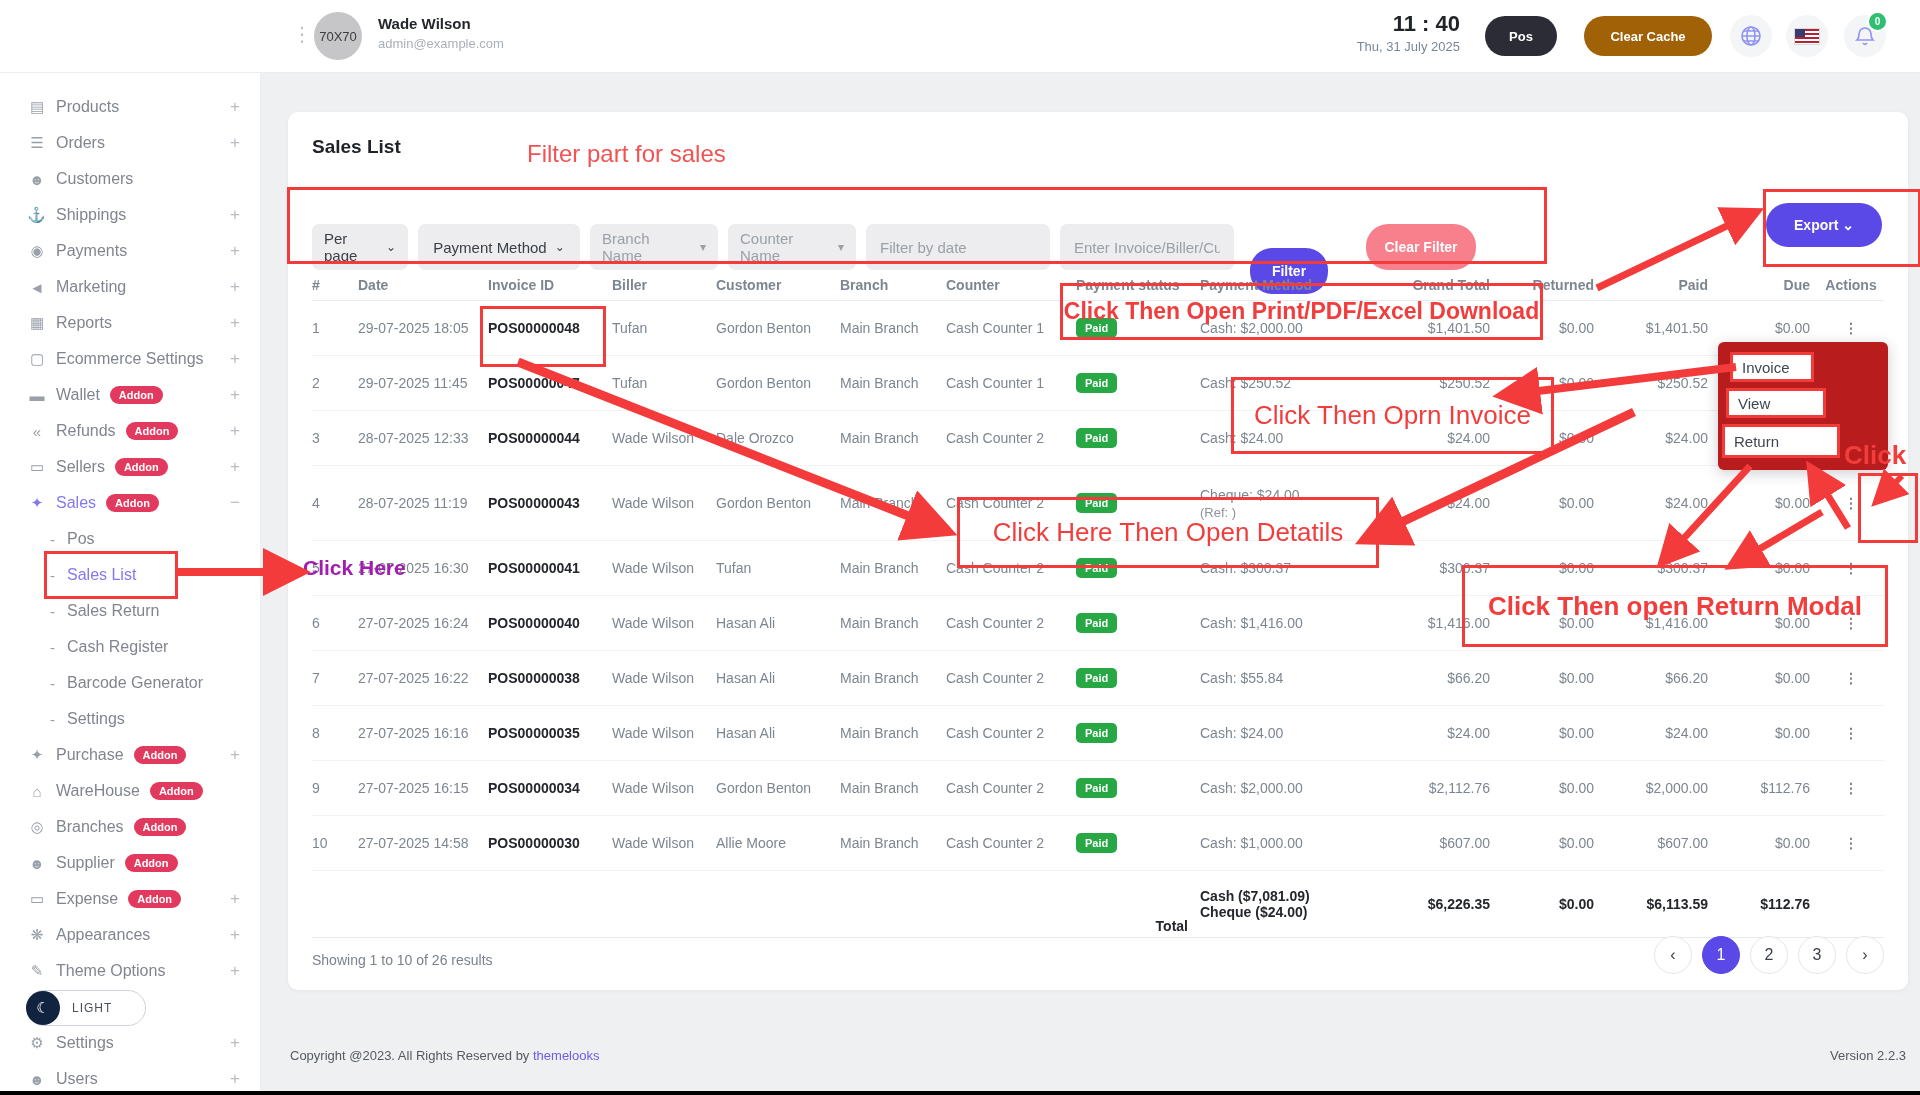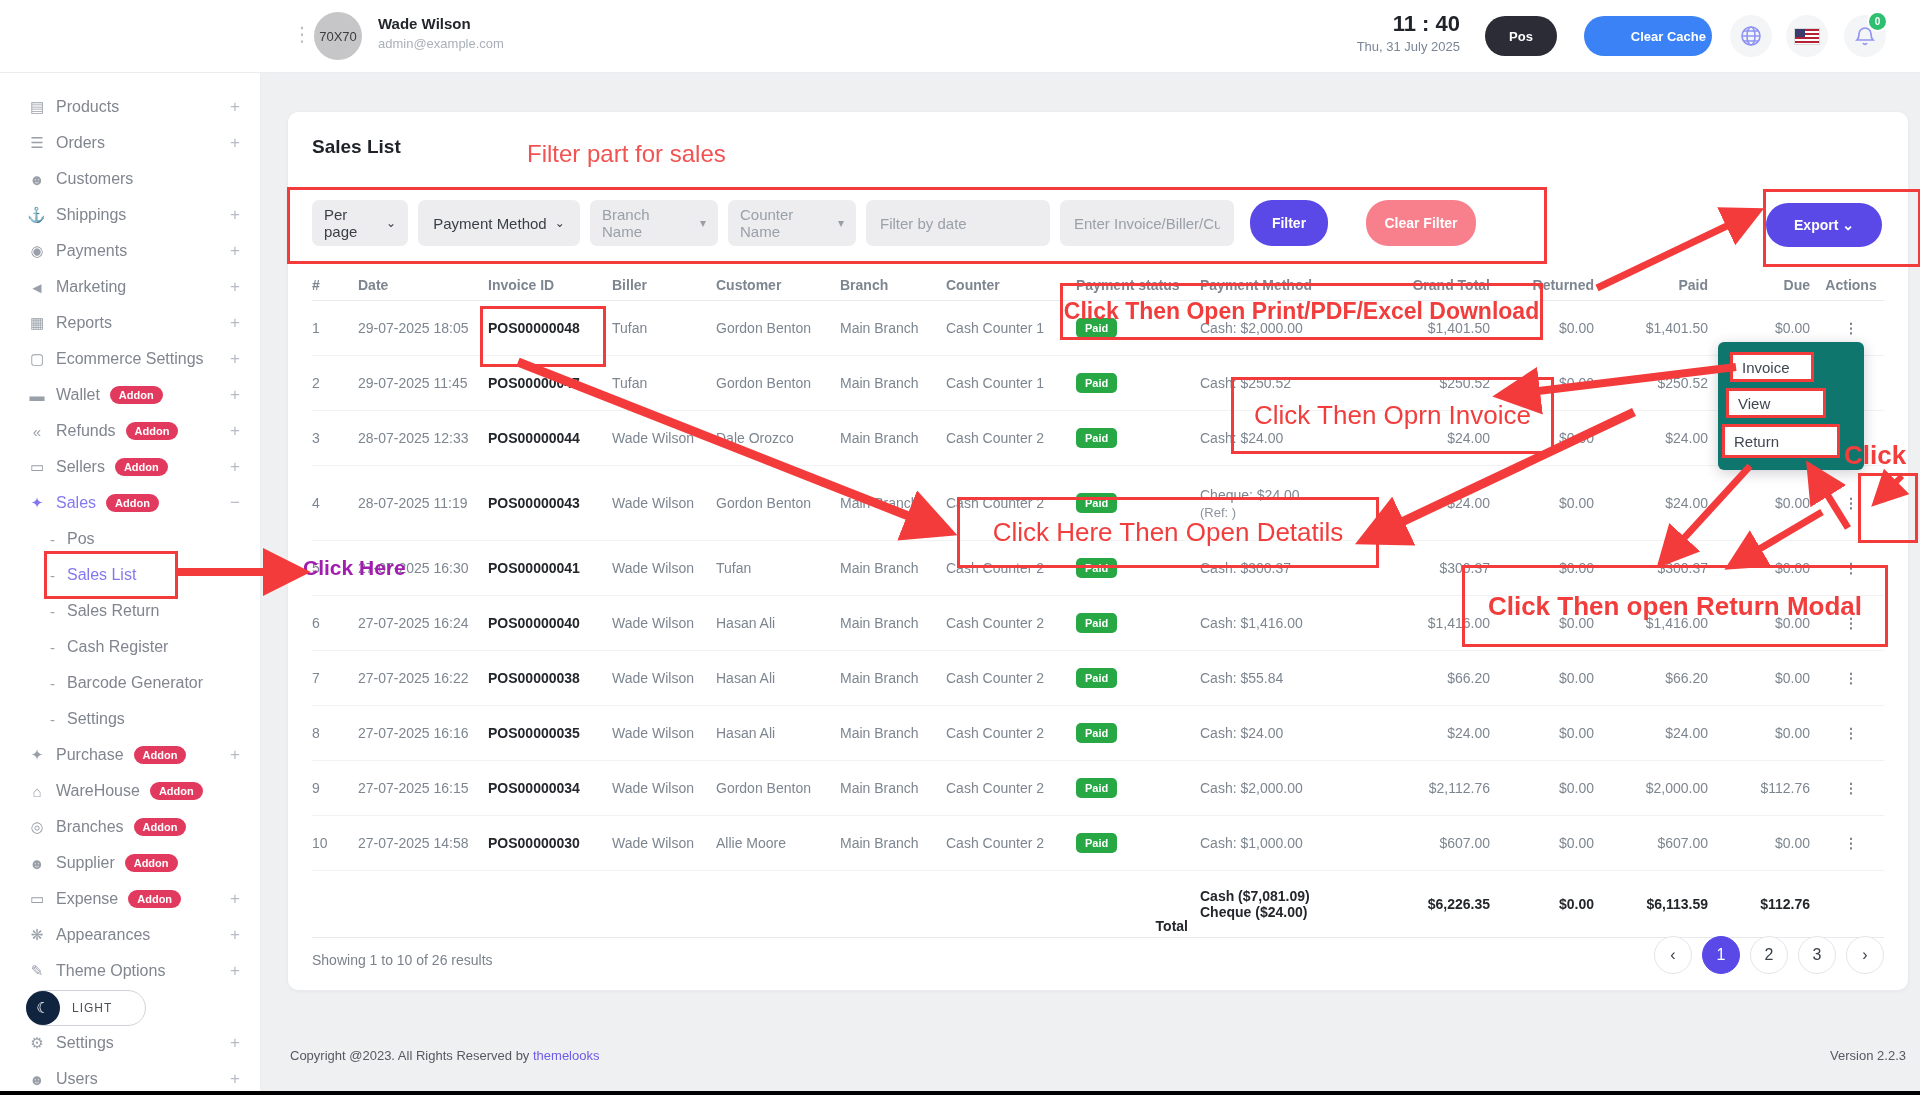--- a/index.html
+++ b/index.html
@@ -21,21 +21,21 @@
   .avatar{position:absolute;left:314px;top:12px;width:48px;height:48px;border-radius:50%;background:#c6c6c8;
           display:flex;align-items:center;justify-content:center;font-size:13px;color:#3c3c3e;}
   .who{position:absolute;left:378px;top:15px;}
   .who .nm{font-weight:bold;font-size:15px;color:#23262b;}
   .who .em{font-size:13px;color:#aab0b8;margin-top:4px;}
   .timebox{position:absolute;right:460px;top:11px;text-align:right;}
   .timebox .tm{font-weight:bold;font-size:22px;color:#20242a;}
   .timebox .dt{font-size:13px;color:#7a8698;margin-top:2px;}
   .pill{border:none;border-radius:22px;color:#fff;font-weight:bold;font-family:inherit;cursor:pointer;}
   .pos-btn{position:absolute;right:363px;top:16px;width:72px;height:40px;background:#2c2c36;font-size:13px;}
-  .cache-btn{position:absolute;right:208px;top:16px;width:128px;height:40px;background:#3b82f6;font-size:13px;text-align:right;}
+  .cache-btn{position:absolute;right:208px;top:16px;width:128px;height:40px;background:#a16207;font-size:13px;}
   .hicon{position:absolute;top:15px;width:42px;height:42px;border-radius:50%;background:#f4f5f7;
          display:flex;align-items:center;justify-content:center;cursor:pointer;}
   .globe-i{right:148px;} .flag-i{right:92px;} .bell-i{right:34px;}
   .flag{width:24px;height:15px;background:repeating-linear-gradient(#b22234 0 2px,#fff 2px 4px);position:relative;border:1px solid #d8dade;}
   .flag::after{content:"";position:absolute;left:0;top:0;width:10px;height:8px;background:#3c3b6e;}
   .badge0{position:absolute;top:-4px;right:-2px;width:17px;height:17px;border-radius:50%;background:#2fbf71;color:#fff;
           font-size:10px;font-weight:bold;display:flex;align-items:center;justify-content:center;border:2px solid #fff;}
   
   .sidebar{position:absolute;top:72px;left:0;width:260px;bottom:0;background:#fff;border-right:1px solid #ebedf0;z-index:5;}
   .sb-item{position:absolute;left:0;width:260px;height:34px;display:flex;align-items:center;cursor:pointer;}
@@ -58,21 +58,21 @@
         box-shadow:0 1px 4px rgba(40,40,60,.05);}
   .pg-title{position:absolute;left:24px;top:24px;font-size:19px;font-weight:bold;color:#1f2329;}
   .filter-row{position:absolute;left:24px;top:88px;display:flex;gap:10px;align-items:center;}
   .chip{height:46px;border-radius:7px;background:#ededf0;display:flex;align-items:center;justify-content:center;
         gap:8px;font-size:15px;cursor:pointer;padding:0 12px;box-sizing:border-box;}
   .chip.dark{color:#3a3f46;} .chip.muted{color:#9aa0a8;}
   .chip .chev{font-size:12px;}
   .chip-input{height:46px;border-radius:7px;background:#ededf0;border:none;font-family:inherit;font-size:15px;
         color:#3a3f46;padding:4px 14px;box-sizing:border-box;}
   .chip-input::placeholder{color:#9aa0a8;}
-  .filter-btn{width:78px;height:46px;background:#5a49e6;font-size:14px;margin-left:6px;}
+  .filter-btn{width:78px;height:46px;background:#5a49e6;font-size:14px;margin-left:6px;margin-top:48px;}
   .clearf-btn{width:110px;height:46px;background:#f8808d;font-size:14px;margin-left:28px;}
   .export-btn{position:absolute;right:26px;top:91px;width:116px;height:44px;background:#5a49e6;font-size:14px;}
   
   .tbl{position:absolute;left:24px;top:158px;width:1572px;}
   .t-row{display:grid;grid-template-columns:34px 118px 112px 92px 112px 94px 118px 112px 178px 100px 92px 102px 90px 58px;
          column-gap:12px;align-items:center;border-bottom:1px solid #f1f2f4;}
   .t-head{height:30px;border-bottom:1px solid #e8eaee;}
   .t-head .c{font-weight:bold;font-size:14px;color:#23262b;}
   .t-row .c{font-size:14px;color:#7d8690;}
   .t-row .c.right{text-align:right;} .t-row .c.center{text-align:center;}
@@ -92,21 +92,21 @@
   .pg.active{background:#5a49e6;border-color:#5a49e6;color:#fff;}
   .footer{position:absolute;left:290px;top:1048px;right:14px;font-size:13px;color:#555a61;z-index:2;}
   .footer a{color:#6c5ce7;text-decoration:none;cursor:pointer;}
   .version{position:absolute;right:0;top:0;color:#555a61;}
   .blackbar{position:absolute;left:0;right:0;bottom:0;height:4px;background:#000;z-index:70;}
   
   .annot-layer{position:absolute;inset:0;z-index:40;pointer-events:none;}
   .a-box{position:absolute;border:3px solid #f43b3b;display:flex;align-items:center;justify-content:center;
          white-space:nowrap;color:#f23d3d;}
   .a-text{position:absolute;color:#f25252;white-space:nowrap;}
-  .dropdown{position:absolute;left:1718px;top:342px;width:146px;height:128px;background:#0f766e;border-radius:6px;
+  .dropdown{position:absolute;left:1718px;top:342px;width:170px;height:128px;background:#b91c1c;border-radius:6px;
             box-shadow:0 3px 14px rgba(30,30,60,.22);z-index:30;}
   .dd-item{position:absolute;background:#fff;border:3px solid #f43b3b;font-size:15px;color:#3f4650;
            display:flex;align-items:center;padding-left:9px;box-sizing:border-box;cursor:pointer;pointer-events:auto;}
   svg.arrows{position:absolute;inset:0;z-index:45;pointer-events:none;}
 </style>
 </head>
 <body>
 
 <div class="stage">
 

